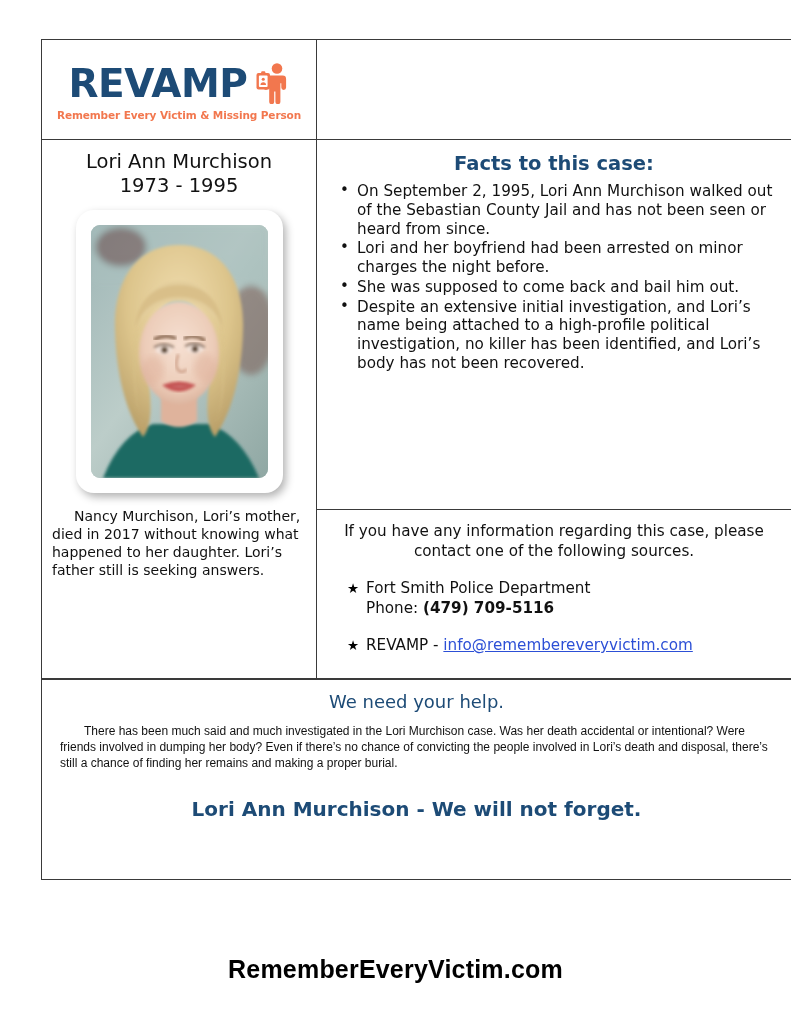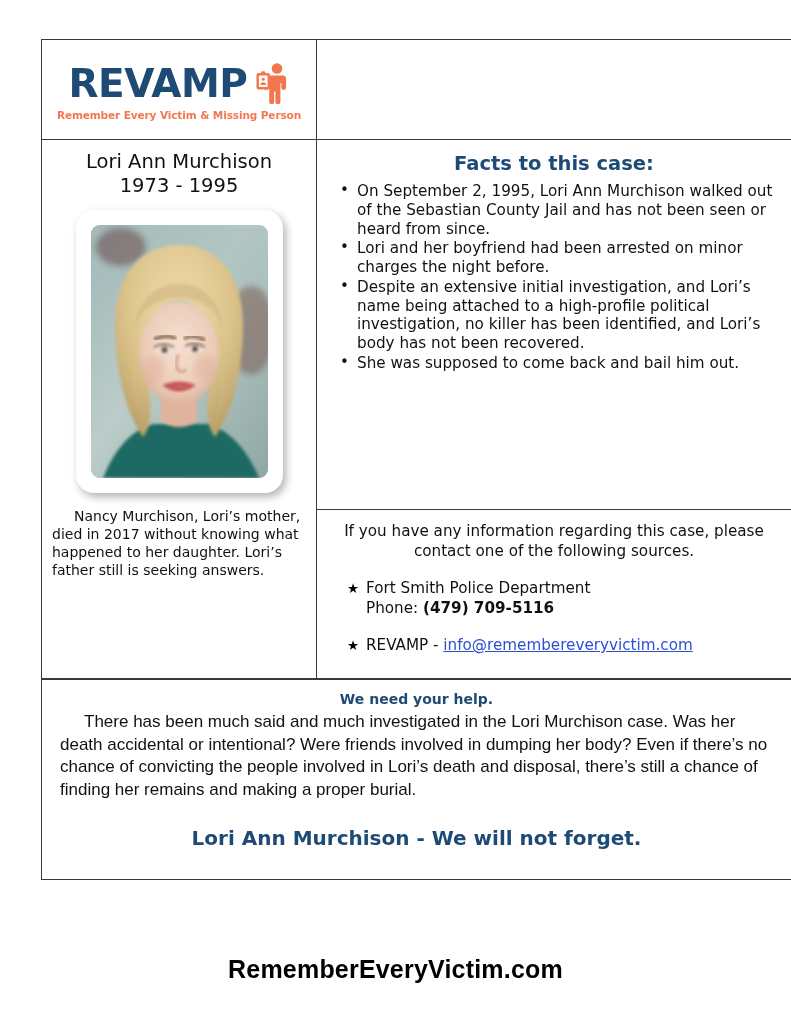--- a/index.html
+++ b/index.html
@@ -221,28 +221,28 @@
     text-decoration: underline;
   }
 
   
   .appeal-block {
     padding: 11px 14px 0 14px;
     box-sizing: border-box;
   }
   .appeal-heading {
     text-align: center;
-    font-weight: bold;
-    font-size: 14px;
+    font-weight: normal;
+    font-size: 18px;
     color: #1d4b76;
-    margin-bottom: 4px;
+    margin-bottom: 12px;
   }
   .appeal-body {
     font-family: "Liberation Sans", sans-serif;
-    font-size: 17px;
+    font-size: 12px;
     color: #111;
     line-height: 1.33;
     text-indent: 24px;
     padding: 0 4px;
   }
   .appeal-tagline {
     text-align: center;
     font-weight: bold;
     font-size: 20px;
     color: #1d4b76;
@@ -390,22 +390,22 @@
       <div class="caption">Nancy Murchison, Lori’s mother, died in 2017 without knowing what happened to her daughter. Lori’s father still is seeking answers.</div>
     </div>
 
     <div class="right-col">
 
       <div class="facts-block">
         <div class="facts-heading">Facts to this case:</div>
         <ul class="facts-list">
           <li>On September 2, 1995, Lori Ann Murchison walked out of the Sebastian County Jail and has not been seen or heard from since.</li>
           <li>Lori and her boyfriend had been arrested on minor charges the night before.</li>
+          <li>She was supposed to come back and bail him out.</li>
           <li>Despite an extensive initial investigation, and Lori’s name being attached to a high-profile political investigation, no killer has been identified, and Lori’s body has not been recovered.</li>
-          <li>She was supposed to come back and bail him out.</li>
         </ul>
       </div>
 
       <div class="contact-block">
         <div class="contact-intro">If you have any information regarding this case, please contact one of the following sources.</div>
 
         <div class="contact-list">
 
           <div class="contact-item">
             <span class="star-icon">★</span>

